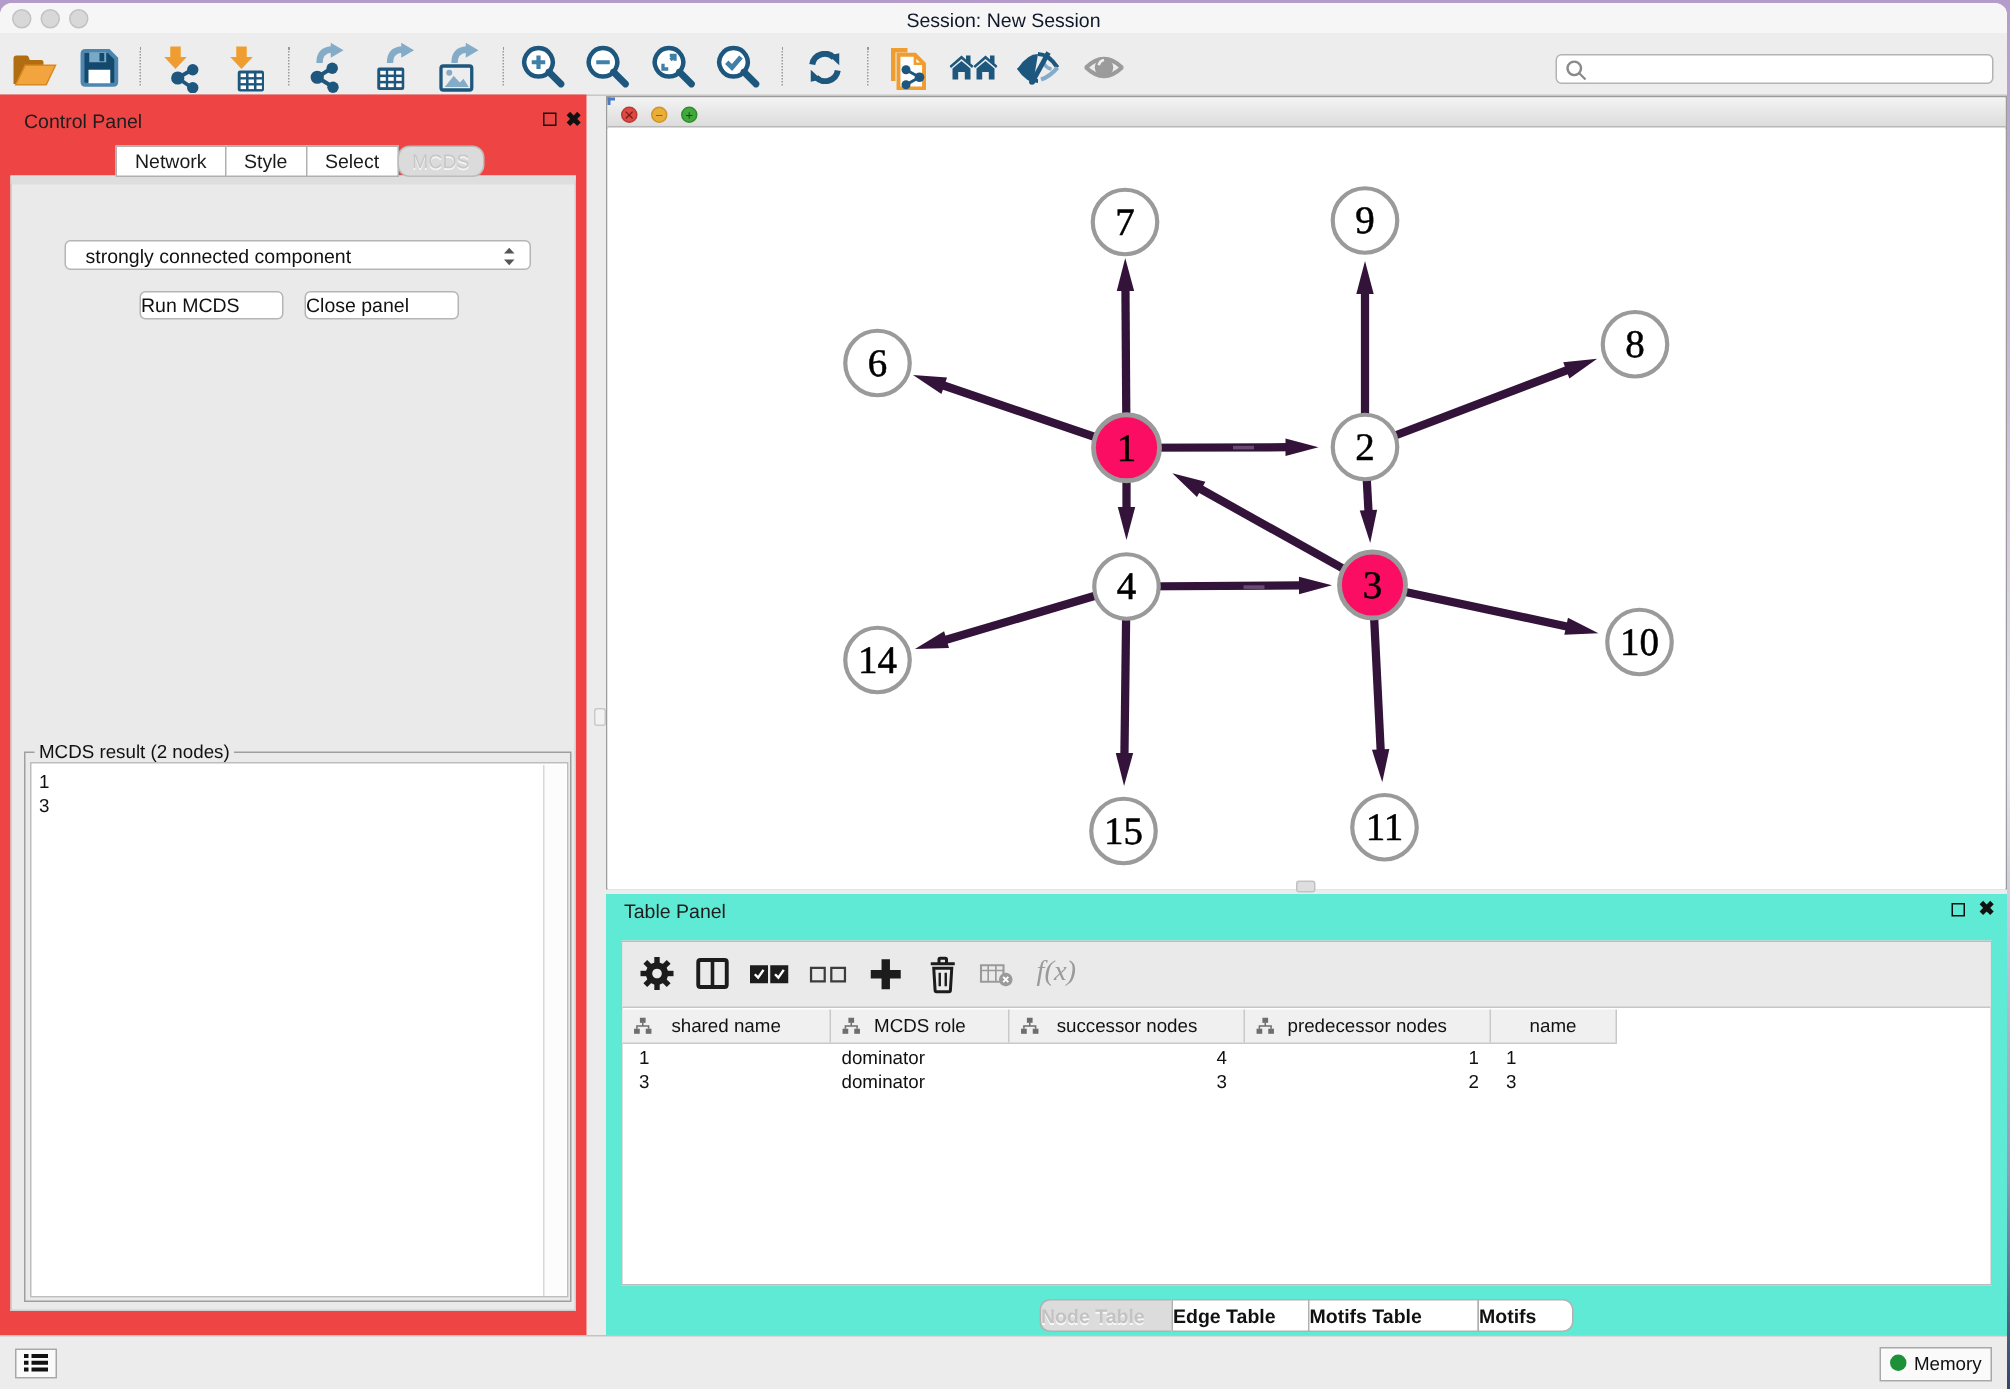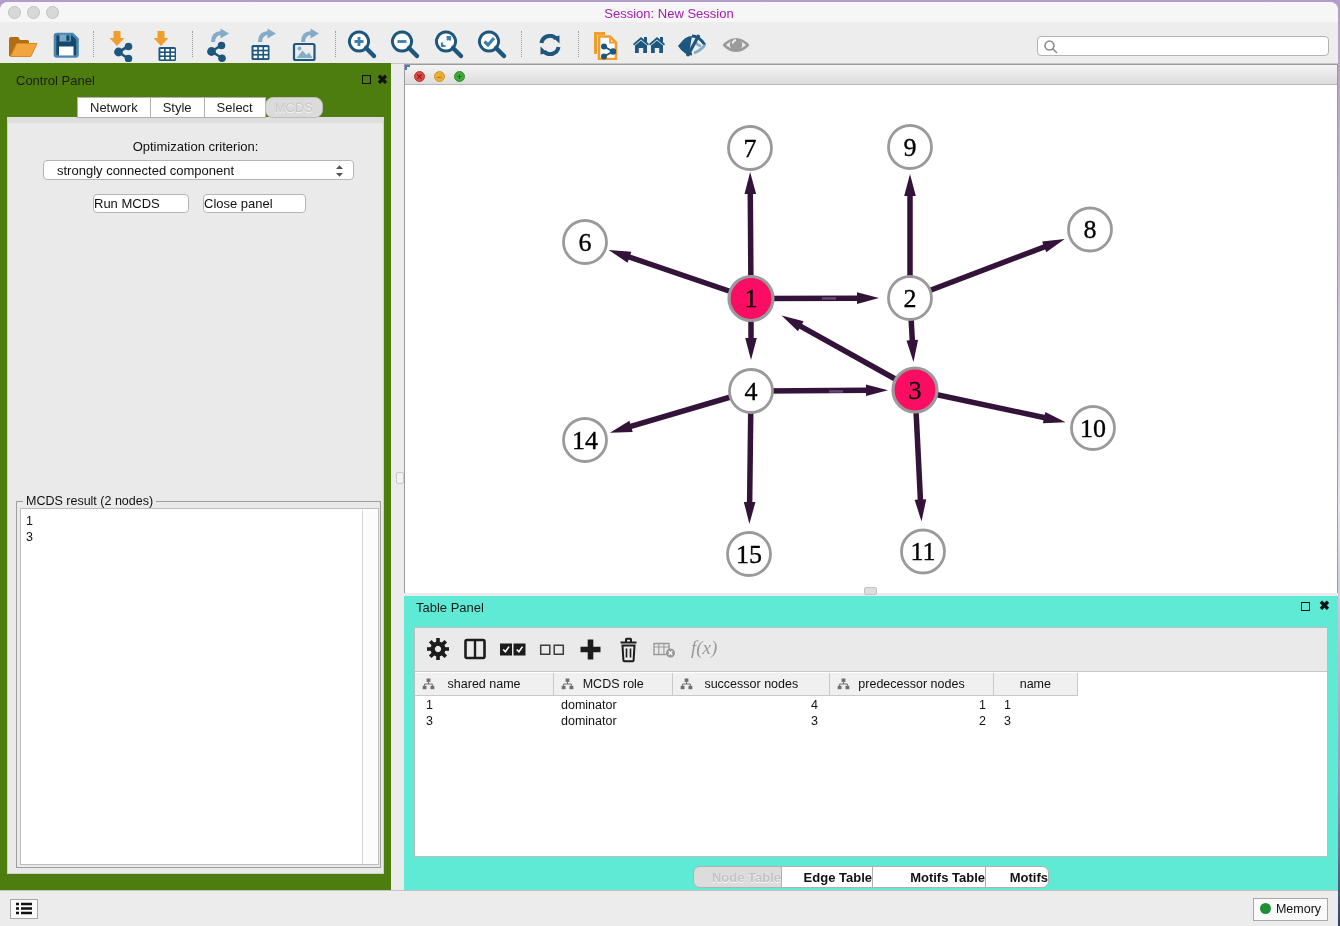--- a/index.html
+++ b/index.html
@@ -1,26 +1,26 @@
 <!DOCTYPE html>
 <html><head>
 <meta charset="utf-8">
 <style>
 * { margin:0; padding:0; box-sizing:border-box; }
 html,body { width:1340px; height:926px; overflow:hidden; }
 body { font-family:"Liberation Sans", sans-serif; -webkit-font-smoothing:antialiased; background:linear-gradient(180deg,#b49cca 0%,#cabddb 30%,#e8e4ee 55%,#8d9bb9 85%,#31456b 100%); position:relative; }
 #win { position:absolute; left:0; top:2px; width:1338px; height:924px; background:#ececec; border-radius:8px 8px 0 0; }
 .titlebar { position:absolute; left:0; top:0; width:100%; height:20px; background:#f6f6f6; border-radius:8px 8px 0 0; }
 .tl { position:absolute; top:4px; width:13px; height:13px; border-radius:50%; background:#d8d8d8; border:1px solid #c2c2c2; }
-.title-text { position:absolute; top:4px; width:100%; text-align:center; font-size:13px; color:#a21caf; }
+.title-text { position:absolute; top:4px; width:100%; text-align:center; font-size:13px; color:#0f172a; }
 .toolbar { position:absolute; left:0; top:20px; width:100%; height:42px; background:#ededed; border-bottom:1px solid #c6c6c6; }
 .tsep { position:absolute; top:9px; height:26px; width:0; border-left:1px dotted #9a9a9a; }
 .search { position:absolute; left:1037px; top:14px; width:292px; height:20px; background:#fff; border:1px solid #b3b3b3; border-radius:4px; }
 
-#cpanel { position:absolute; left:0; top:61px; width:391px; height:830px; background:#4d7c0f; }
+#cpanel { position:absolute; left:0; top:61px; width:391px; height:830px; background:#ef4444; }
 .phead { font-size:13px; color:#1d1d1d; }
 .float-ico { position:absolute; width:9px; height:9px; border:1.5px solid #111; }
 .close-x { position:absolute; font-size:13px; color:#111; font-weight:bold; }
 .tabs { position:absolute; top:34px; z-index:3; left:78px; height:21px; display:flex; font-size:13px; }
 .tab { border:1px solid #b1b1b1; background:#fff; padding:2px 12px 0 12px; margin-left:-1px; text-align:center; color:#1a1a1a; }
 .tab.sel { background:#dbdbdb; color:#c8c8c8; text-shadow:0 1px 0 #f5f5f5; border-radius:8px; border-color:#bcbcbc; padding:2px 9px 0 9px; position:relative; z-index:2; }
 #cp-content { position:absolute; left:7px; top:54px; width:377px; height:757px; background:#eaeaea; border:1px solid #cfcfcf; border-top:6px solid #dedede; }
 .optlabel { position:absolute; top:76px; width:100%; text-align:center; font-size:13px; color:#111; }
 .dropdown { position:absolute; left:43px; top:97px; width:311px; height:20px; background:#fff; border:1px solid #b5b5b5; border-radius:4px; font-size:13px; color:#111; padding:2px 0 0 13px; }
 .btn { position:absolute; top:131px; height:19px; background:#fff; border:1px solid #b5b5b5; border-radius:4px; font-size:13px; color:#111; text-align:left; padding-top:1px; }
@@ -35,21 +35,21 @@
 #net-title { position:absolute; top:5px; width:100%; text-align:center; font-size:12.5px; color:#111; }
 #canvas { position:absolute; left:0; top:21px; width:932px; height:507px; background:#fff; }
 
 #tpanel { position:absolute; left:404px; top:594px; width:934px; height:294px; background:#5eead4; }
 #tp-inner { position:absolute; left:10px; top:31px; width:914px; height:230px; background:#fff; border:1px solid #bdbdbd; }
 #tp-toolbar { position:absolute; left:0; top:0; width:100%; height:44px; background:#eaeaea; border-bottom:1px solid #c6c6c6; }
 #tp-header { position:absolute; left:0; top:45px; width:663px; height:23px; background:#f0f0f0; border-bottom:1px solid #c9c9c9; display:flex; font-size:12.5px; color:#111; }
 .th { border-right:1px solid #c9c9c9; position:relative; display:flex; align-items:center; justify-content:center; }
 .trow { position:absolute; font-size:12.5px; color:#111; }
 #btabs { position:absolute; left:290px; top:270px; height:22px; display:flex; font-size:13px; font-weight:bold; }
-.btab { border:1px solid #b1b1b1; background:#fff; margin-left:-1px; padding-top:3px; color:#111; text-align:right; }
+.btab { border:1px solid #b1b1b1; background:#fff; margin-left:-1px; padding-top:3px; color:#111; text-align:left; }
 .btab:first-child { border-radius:7px 0 0 7px; background:#dcdcdc; color:#c3c3c3; text-shadow:0 1px 0 #f8f8f8; }
 .btab:last-child { border-radius:0 7px 7px 0; }
 
 #statusbar { position:absolute; left:0; top:888px; width:1338px; height:36px; background:#ececec; border-top:1px solid #c3c3c3; }
 #listbtn { position:absolute; left:10px; top:8px; width:28px; height:20px; background:#fafafa; border:1px solid #a8a8a8; }
 #membtn { position:absolute; right:10px; top:7px; width:75px; height:23px; background:#fafafa; border:1px solid #a8a8a8; font-size:12.5px; color:#111; text-align:center; padding-top:3px; }
 </style>
 </head>
 <body>
 <div id="win">
@@ -189,21 +189,20 @@
     <div class="phead" style="position:absolute;left:16px;top:10px;">Control Panel</div>
     <div class="float-ico" style="left:362px;top:12px;"></div>
     <div class="close-x" style="left:377px;top:9px;">✖</div>
     <div class="tabs">
       <div class="tab">Network</div>
       <div class="tab">Style</div>
       <div class="tab">Select</div>
       <div class="tab sel">MCDS</div>
     </div>
     <div id="cp-content"></div>
-    <div class="optlabel">Optimization criterion:</div>
     <div class="dropdown">strongly connected component
       <svg width="11" height="14" style="position:absolute;right:8px;top:3px;" viewBox="0 0 11 14">
         <path d="M2 5 L5.5 1.2 L9 5 Z" fill="#555"></path>
           <path d="M2 9 L5.5 12.8 L9 9 Z" fill="#555"></path>
       </svg>
     </div>
     <div class="btn" style="left:93px;width:96px;">Run MCDS</div>
     <div class="btn" style="left:203px;width:103px;">Close panel</div>
     <div class="fieldset">
       <div class="legend">MCDS result (2 nodes)</div>

